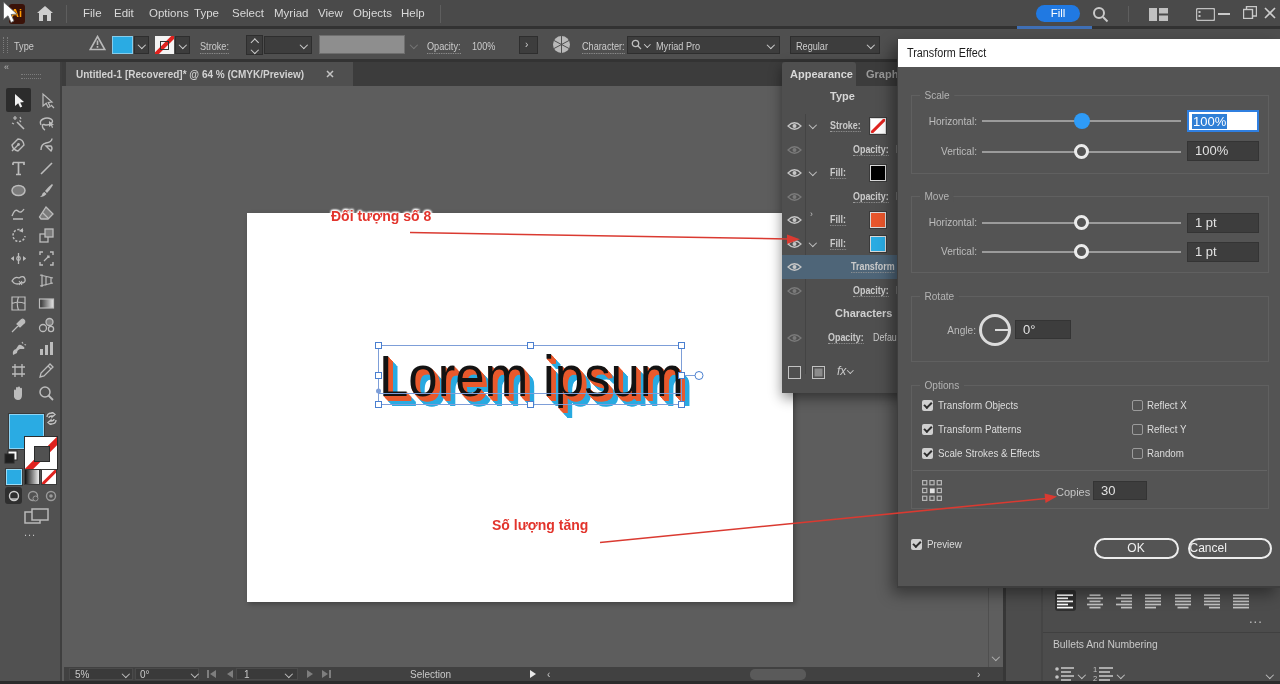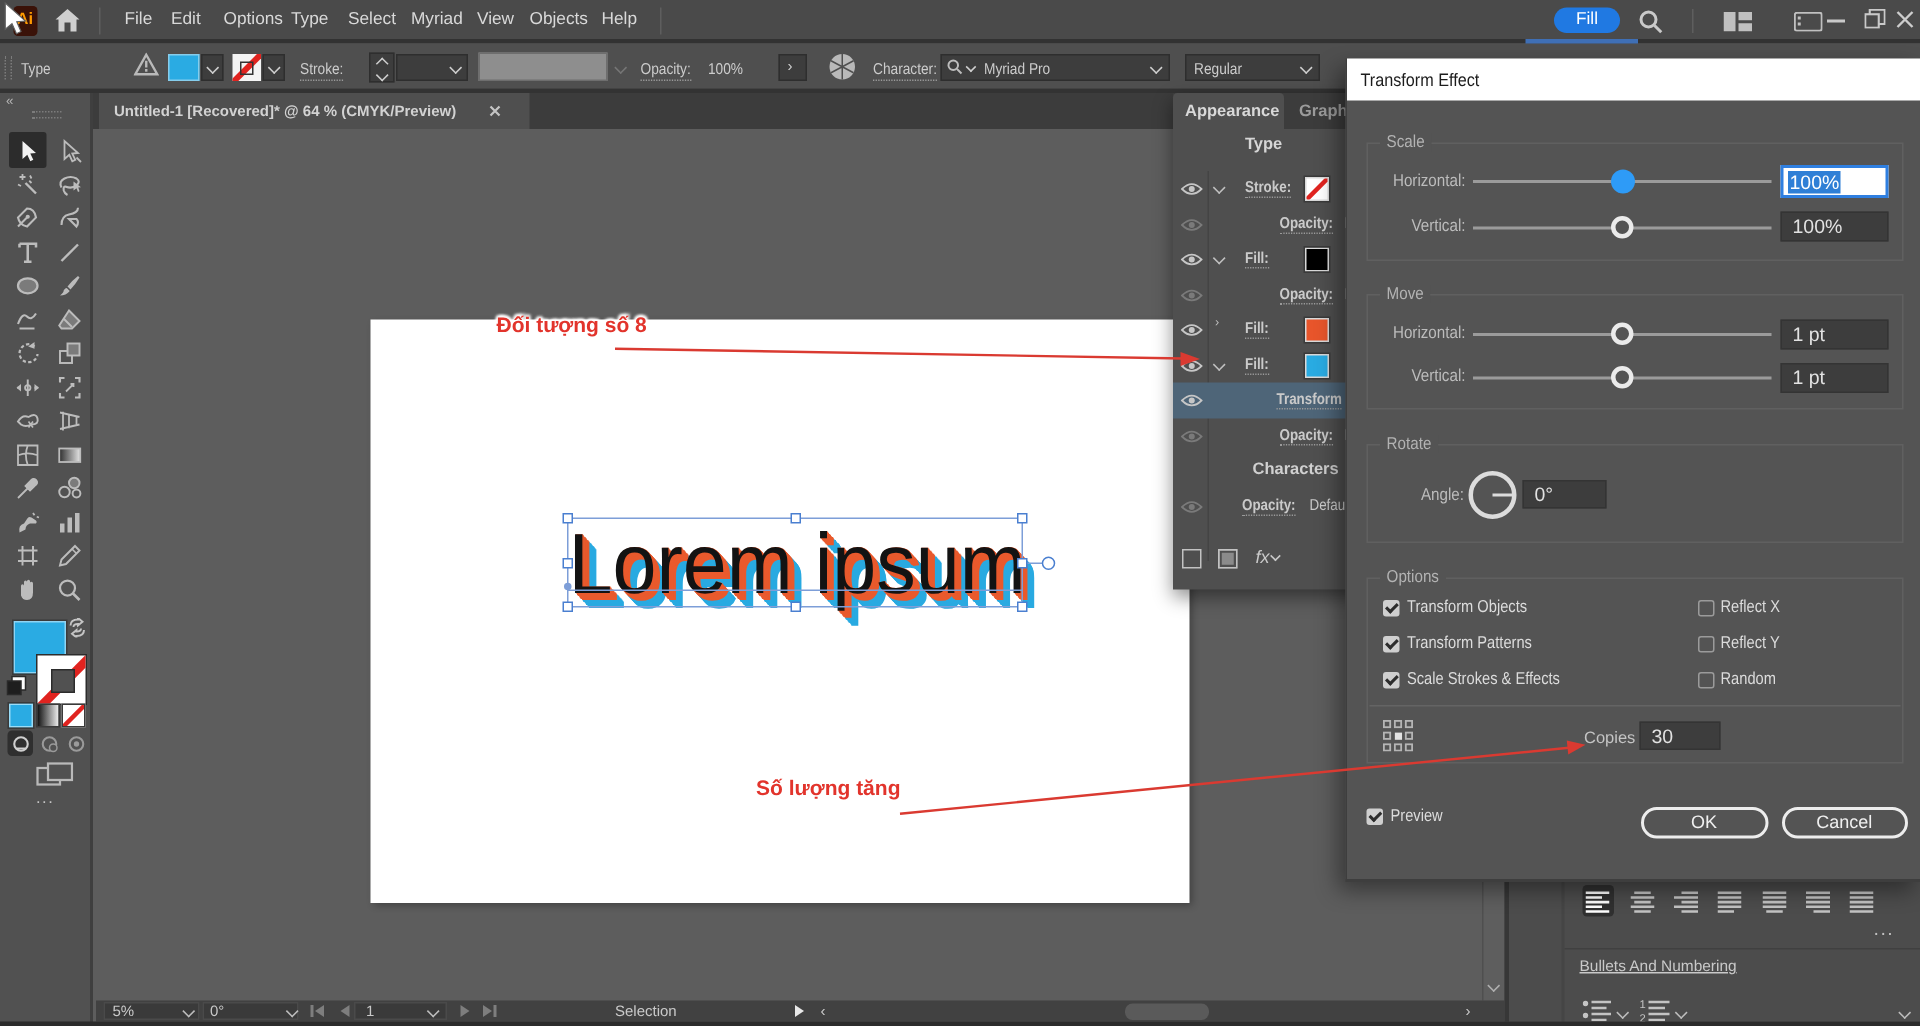--- a/index.html
+++ b/index.html
@@ -432,21 +432,21 @@
       <g stroke="#c3c3c3" stroke-width="1.7">
         <line x1="0" y1="1.2" x2="16" y2="1.2"></line>
         <line x1="0" y1="4.3" x2="16" y2="4.3"></line>
         <line x1="0" y1="7.4" x2="16" y2="7.4"></line>
         <line x1="0" y1="10.5" x2="16" y2="10.5"></line>
         <line x1="0" y1="13.6" x2="16" y2="13.6"></line>
       </g>
     </svg>
     <span class="abs" style="left:246px;top:549px;color:#c0c0c0;font-size:13px;letter-spacing:1px;">...</span>
     <div class="abs" style="left:40px;top:570px;width:237px;height:1px;background:#404040;"></div>
-    <span class="abs" style="left:50px;top:577px;font-size:10.3px;color:#c9c9c9;text-decoration:underline;">Bullets And Numbering</span>
+    <span class="abs" style="left:50px;top:577px;font-size:10.3px;color:#c9c9c9;">Bullets And Numbering</span>
     <svg class="abs" style="left:52px;top:604px;" width="20" height="15" viewBox="0 0 20 15">
       <circle cx="2" cy="3" r="1.8" fill="#c4c4c4"></circle>
       <circle cx="2" cy="11" r="1.8" fill="#c4c4c4"></circle>
       <g stroke="#c4c4c4" stroke-width="1.6">
         <line x1="6" y1="2" x2="19" y2="2"></line>
         <line x1="6" y1="6" x2="16" y2="6"></line>
         <line x1="6" y1="10" x2="19" y2="10"></line>
         <line x1="6" y1="14" x2="16" y2="14"></line>
       </g>
     </svg>
@@ -607,24 +607,24 @@
       <rect x="7.9" y="8.4" width="4.8" height="4.8" fill="#e2e2e2"></rect>
     </svg>
     <span class="abs" style="left:158px;top:447px;font-size:11px;color:#c4c4c4;">Copies</span>
     <div class="vbox" style="left:195px;top:442px;width:54px;height:19px;line-height:17px;">30</div>
 
     <div class="cb on" style="left:13px;top:500px;"></div>
     <span class="cblabel" style="left:29px;top:499px;">Preview</span>
     <div class="abs" style="left:195.5px;top:499px;width:85px;height:21px;border:2px solid #ededed;border-radius:11px;box-sizing:border-box;
          color:#f0f0f0;font-size:12px;text-align:center;line-height:17px;">OK</div>
     <div class="abs" style="left:289.5px;top:499px;width:84px;height:21px;border:2px solid #ededed;border-radius:11px;box-sizing:border-box;
-         color:#f0f0f0;font-size:12px;text-align:center;line-height:17px;">Cancel</div>
+         color:#f0f0f0;font-size:12px;text-align:left;line-height:17px;">Cancel</div>
   </div>
   <div class="abs" id="bottomstrip"></div>
 
   <div class="abs rednote" style="left:331px;top:208px;">Đối tượng số 8</div>
-  <div class="abs rednote" style="left:504px;top:517px;">Số lượng tăng</div>
+  <div class="abs rednote" style="left:492px;top:517px;">Số lượng tăng</div>
   <svg class="abs" style="left:0;top:0;z-index:50;pointer-events:none;" width="1280" height="684" viewBox="0 0 1280 684">
     <path d="M410 232.5 L789 239" stroke="#da3a31" stroke-width="1.6" fill="none"></path>
     <polygon points="800,239.3 787,234.6 787,244" fill="#da3a31"></polygon>
     <path d="M600 542.5 L1046 498.5" stroke="#da3a31" stroke-width="1.6" fill="none"></path>
     <polygon points="1057,496.5 1044.5,493.6 1045.5,503" fill="#da3a31"></polygon>
   </svg>
 
 </body></html>

